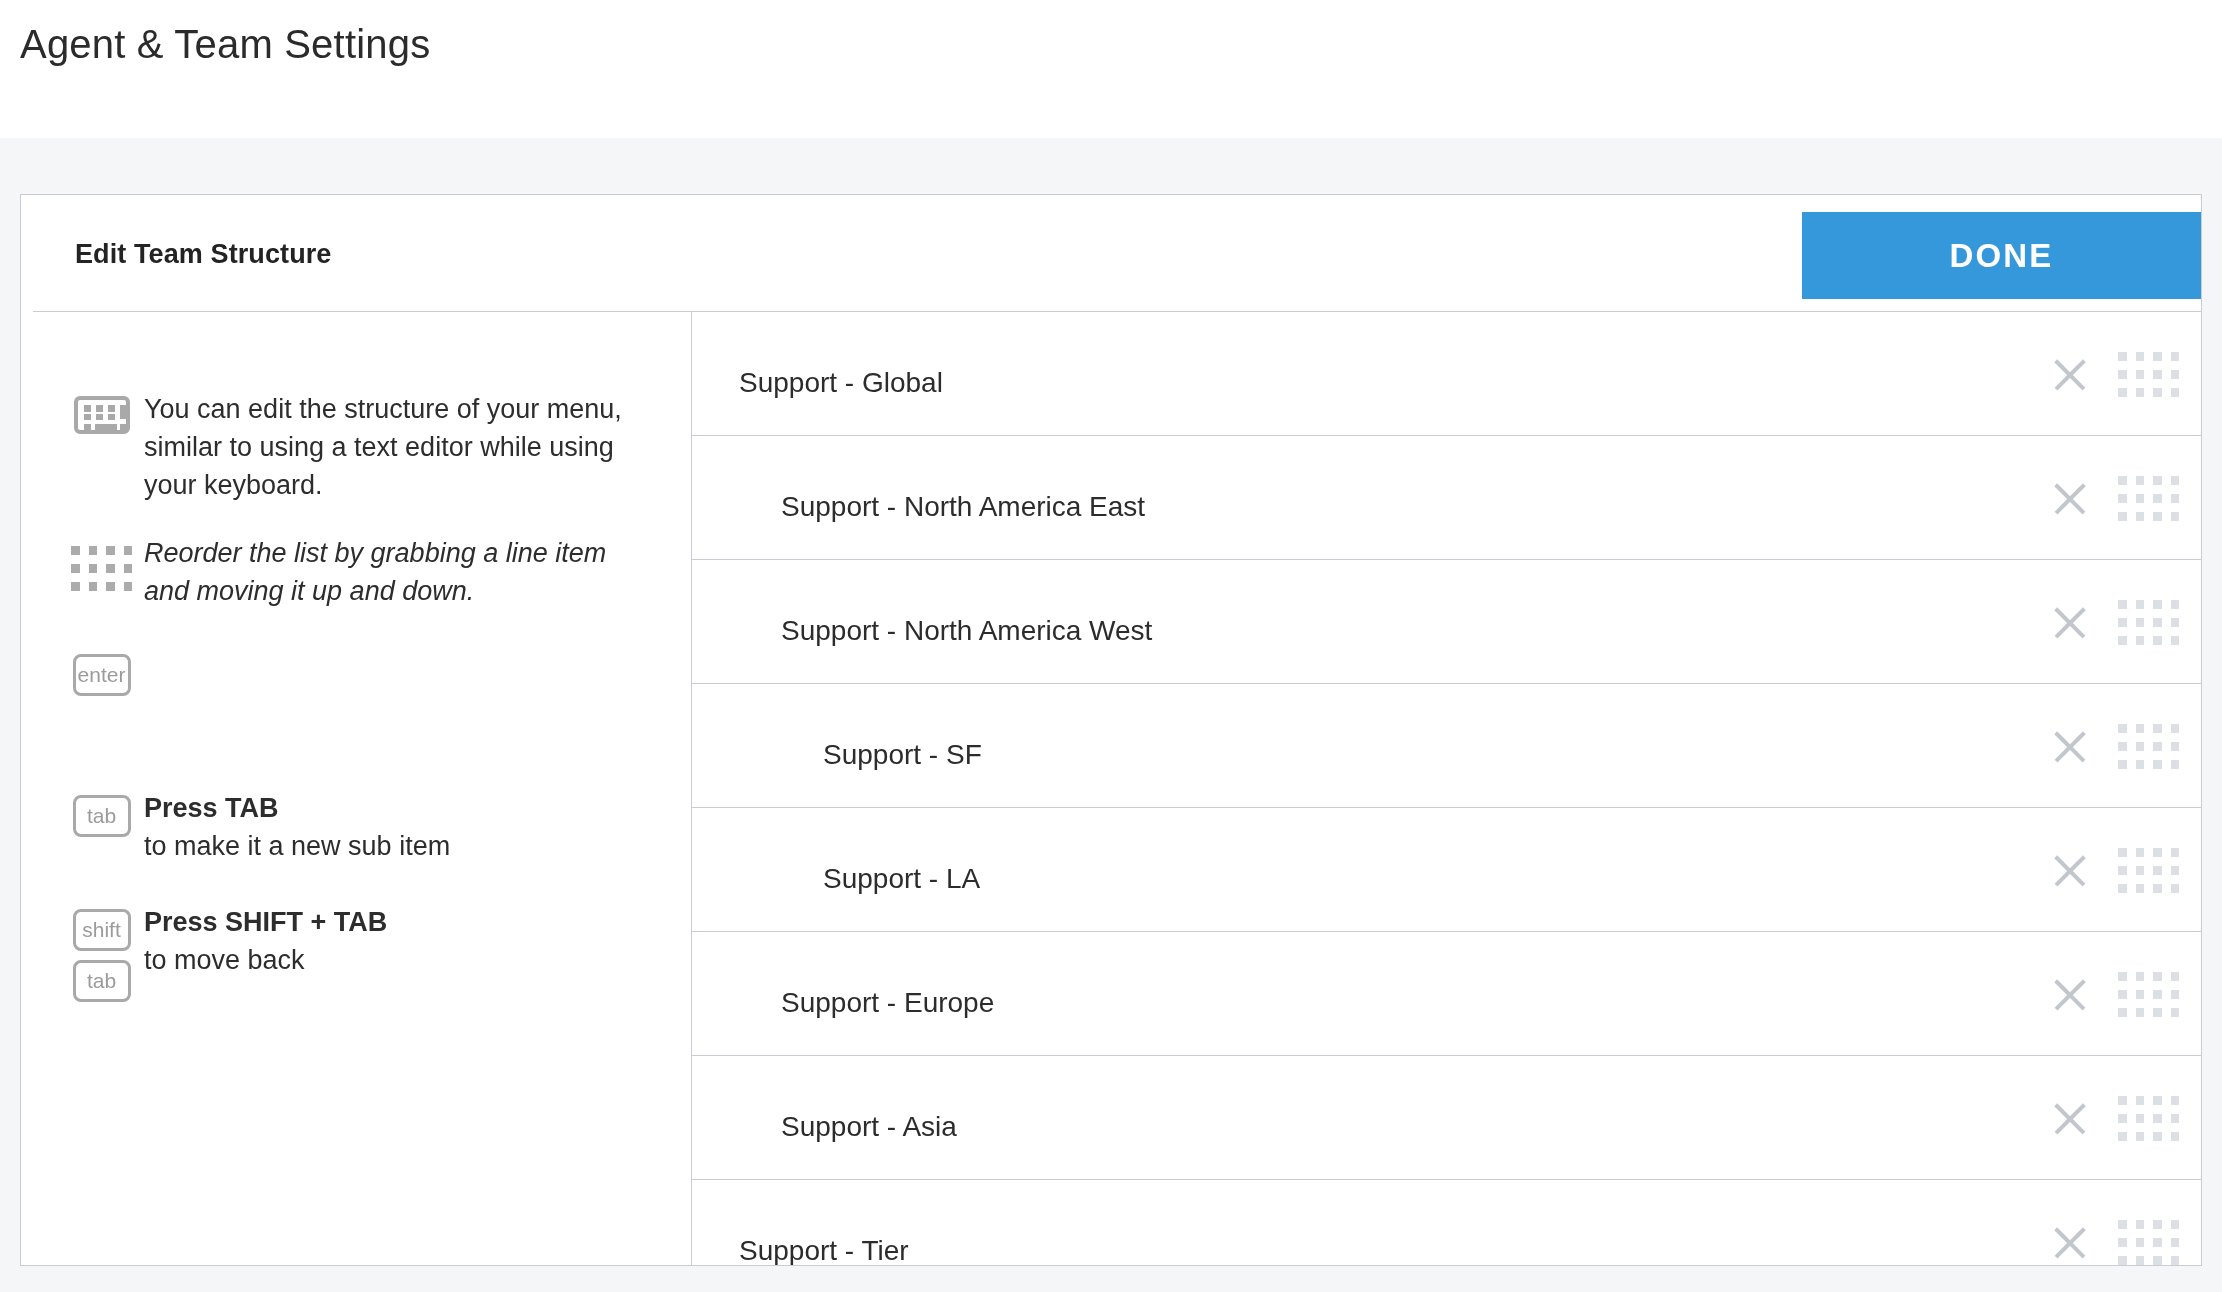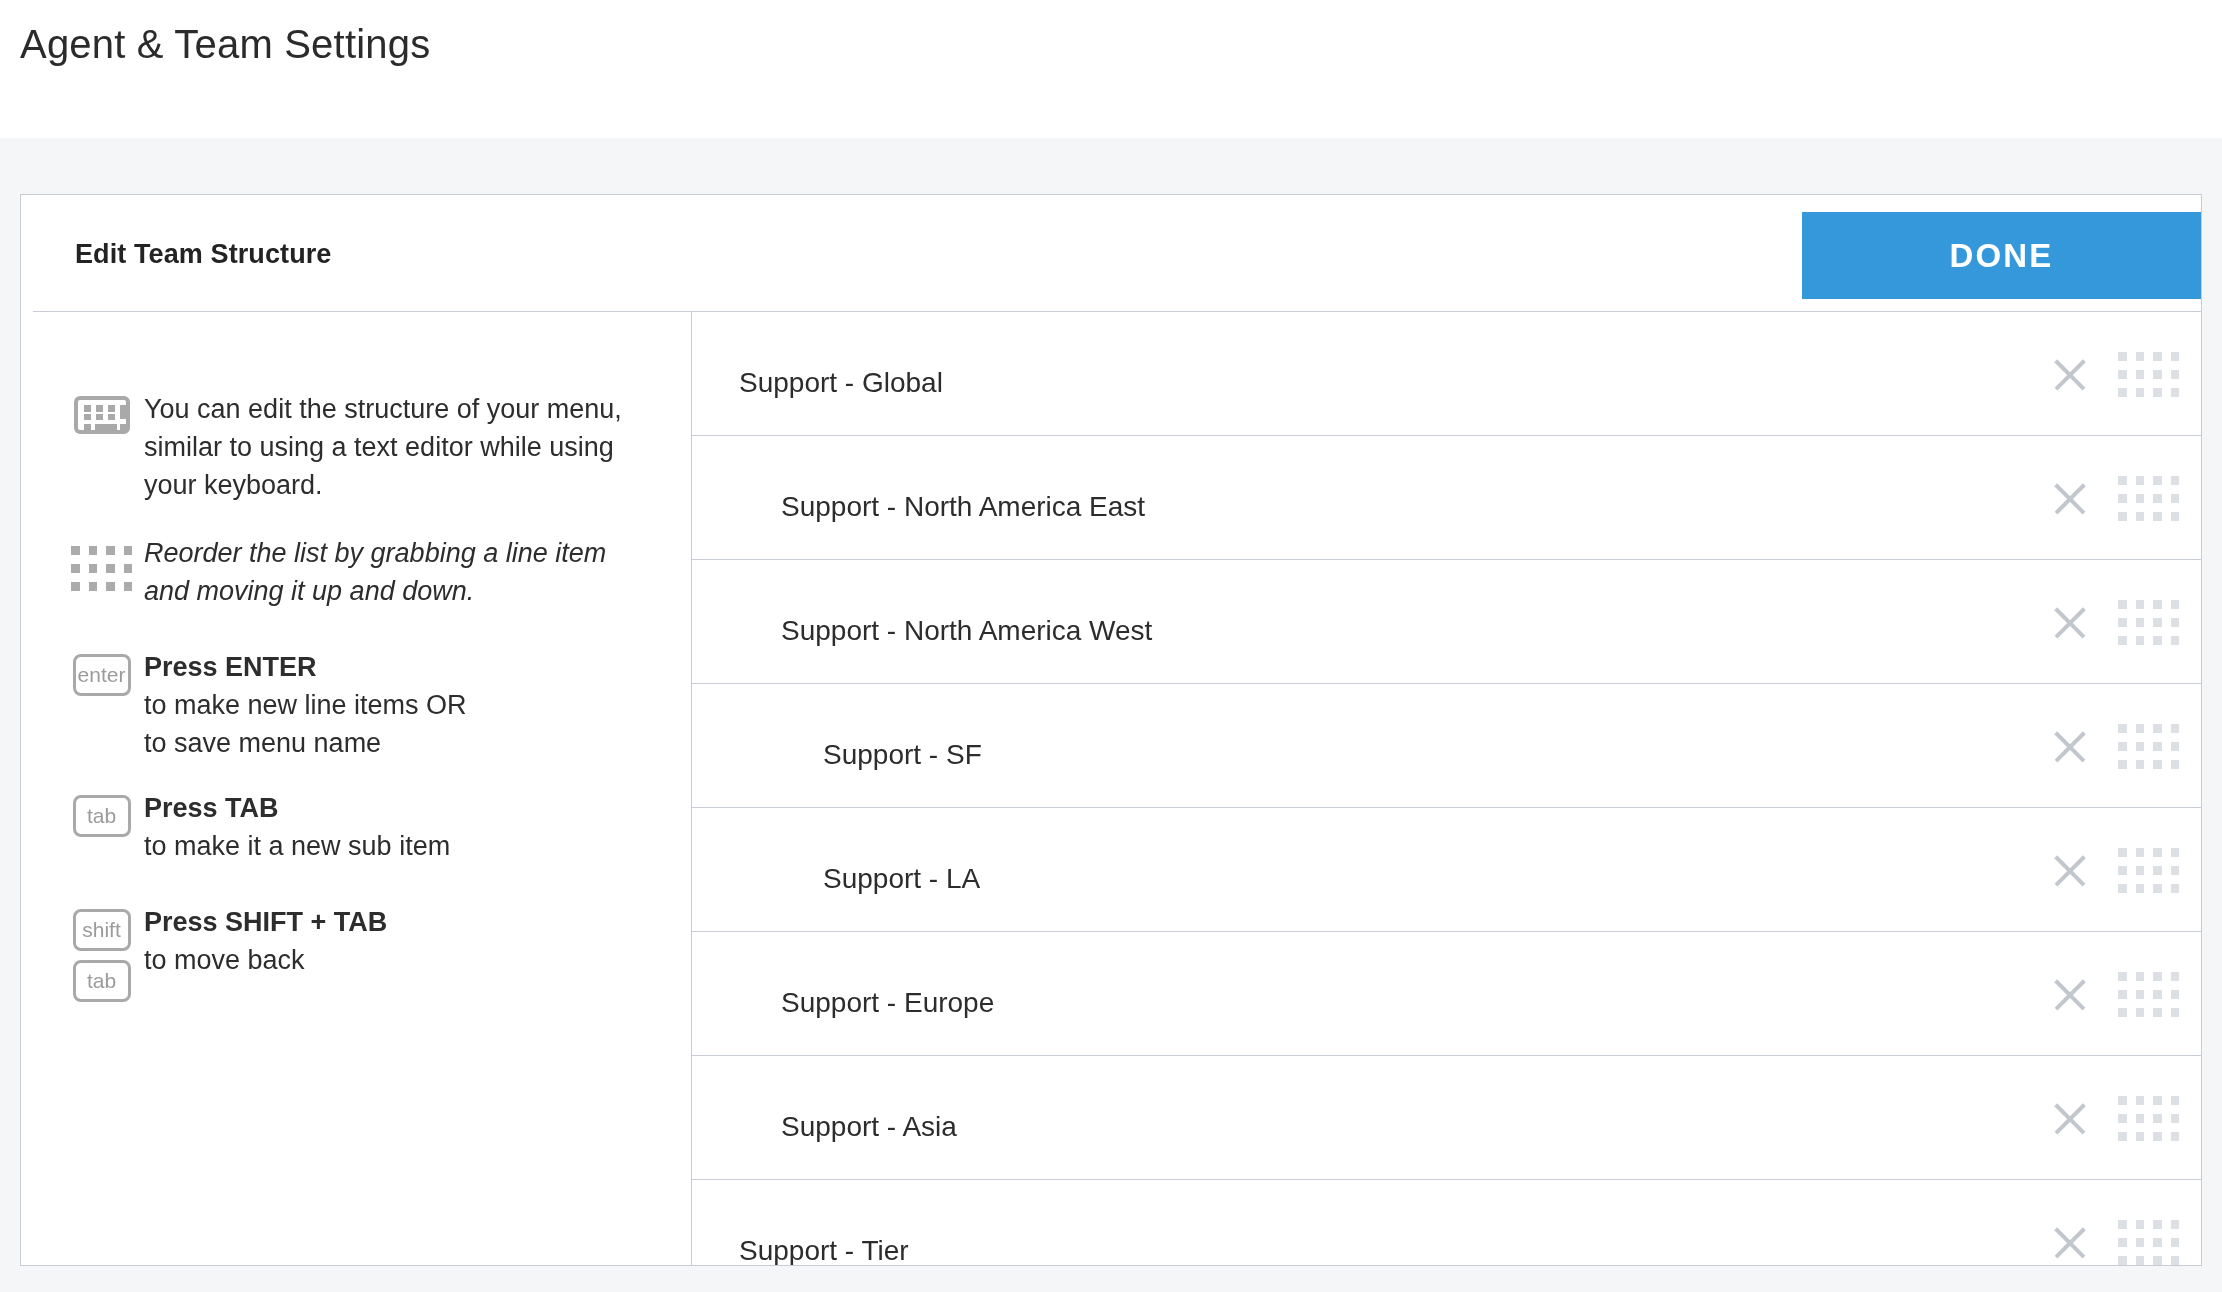--- a/index.html
+++ b/index.html
@@ -205,25 +205,20 @@
           </div>
           <div class="help-text" style="width:500px;">Reorder the list by grabbing a line item and moving it up and down.</div>
         </div>
 
         <div class="help-item" style="left:26px; top:336px; width:600px;">
           <div class="help-icon-slot">
             <div class="keystack">
               <div class="keycap">enter</div>
             </div>
           </div>
-          <div class="help-text" style="width:500px;">
-            <span class="strong">Press ENTER</span>
-            <span>to make new line items OR</span><br>
-            <span>to save menu name</span>
-          </div>
         </div>
 
         <div class="help-item" style="left:26px; top:477px; width:600px;">
           <div class="help-icon-slot">
             <div class="keystack">
               <div class="keycap">tab</div>
             </div>
           </div>
           <div class="help-text" style="width:500px;">
             <span class="strong">Press TAB</span>

